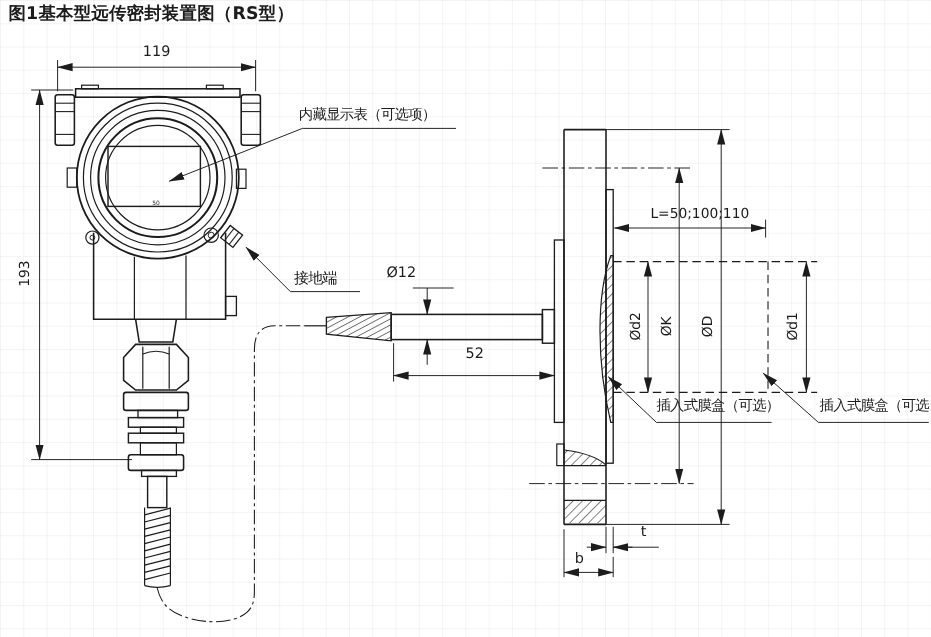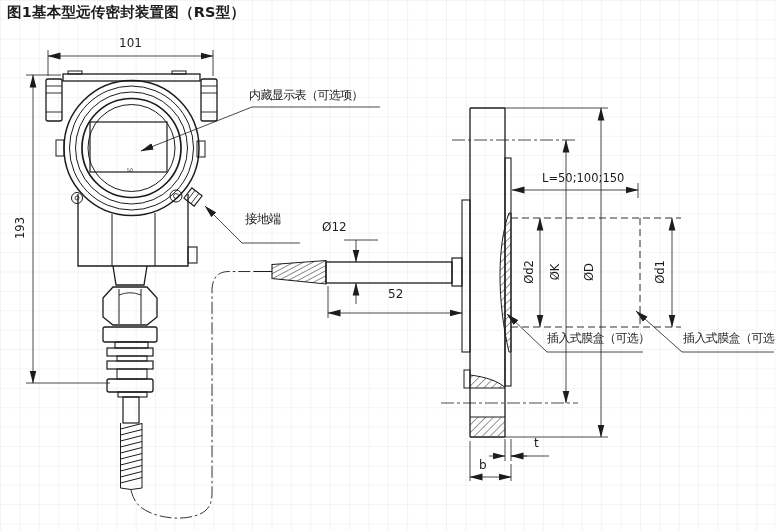--- a/index.html
+++ b/index.html
@@ -239,31 +239,31 @@
       </g>
       <g>
         <line x1="774" y1="352" x2="682" y2="352"></line>
         <line x1="682" y1="352" x2="636" y2="311" marker-end="url(#ah)"></line>
       </g>
     </g>
   </svg>
 
   <div class="lbl ttl" style="left:7px;top:5px;">图1基本型远传密封装置图（RS型）</div>
 
-  <div class="lbl num" style="left:115px;top:37px;width:31px;text-align:center;">101</div>
+  <div class="lbl num" style="left:115px;top:37px;width:31px;text-align:center;">119</div>
   <div class="vlab" style="left:20px;top:228px;">193</div>
 
   <div class="lbl cjk" style="left:249px;top:89px;">内藏显示表（可选项）</div>
-  <div class="lbl cjk" style="left:245px;top:212px;font-size:12.5px;">接地端</div>
+  <div class="lbl cjk" style="left:245px;top:225px;font-size:12.5px;">接地端</div>
   <div class="lbl tiny" style="left:122px;top:167px;width:16px;text-align:center;">50</div>
 
   <div class="lbl num" style="left:322px;top:221px;">Ø12</div>
   <div class="lbl num" style="left:388px;top:288px;">52</div>
 
-  <div class="lbl sm" style="left:542px;top:172px;">L=50;100;150</div>
+  <div class="lbl sm" style="left:542px;top:172px;">L=50;100;110</div>
   <div class="vlab" style="left:529px;top:272px;">Ød2</div>
   <div class="vlab" style="left:555px;top:272px;">ØK</div>
   <div class="vlab" style="left:589px;top:272px;">ØD</div>
   <div class="vlab" style="left:660px;top:272px;">Ød1</div>
 
   <div class="lbl cjk" style="left:547px;top:332px;">插入式膜盒（可选）</div>
   <div class="lbl cjk" style="left:683px;top:332px;">插入式膜盒（可选）</div>
 
   <div class="lbl num" style="left:534px;top:437px;">t</div>
   <div class="lbl num" style="left:479px;top:459px;">b</div>

